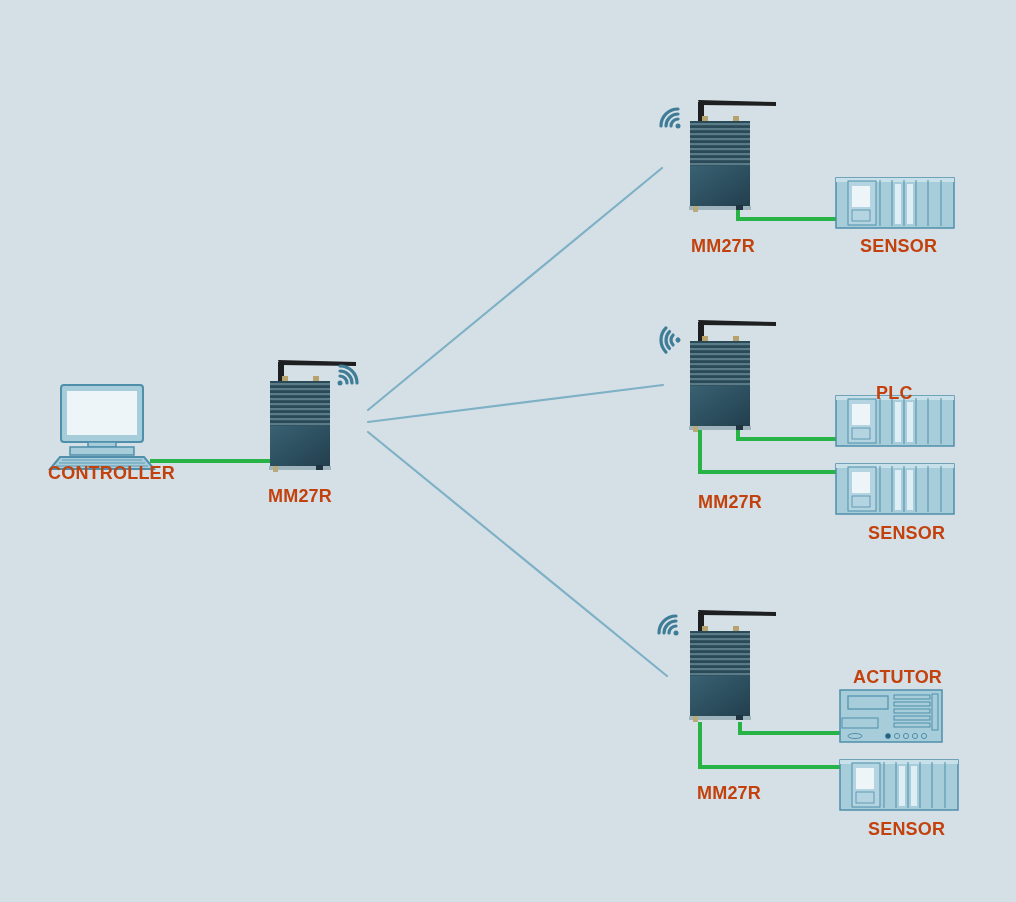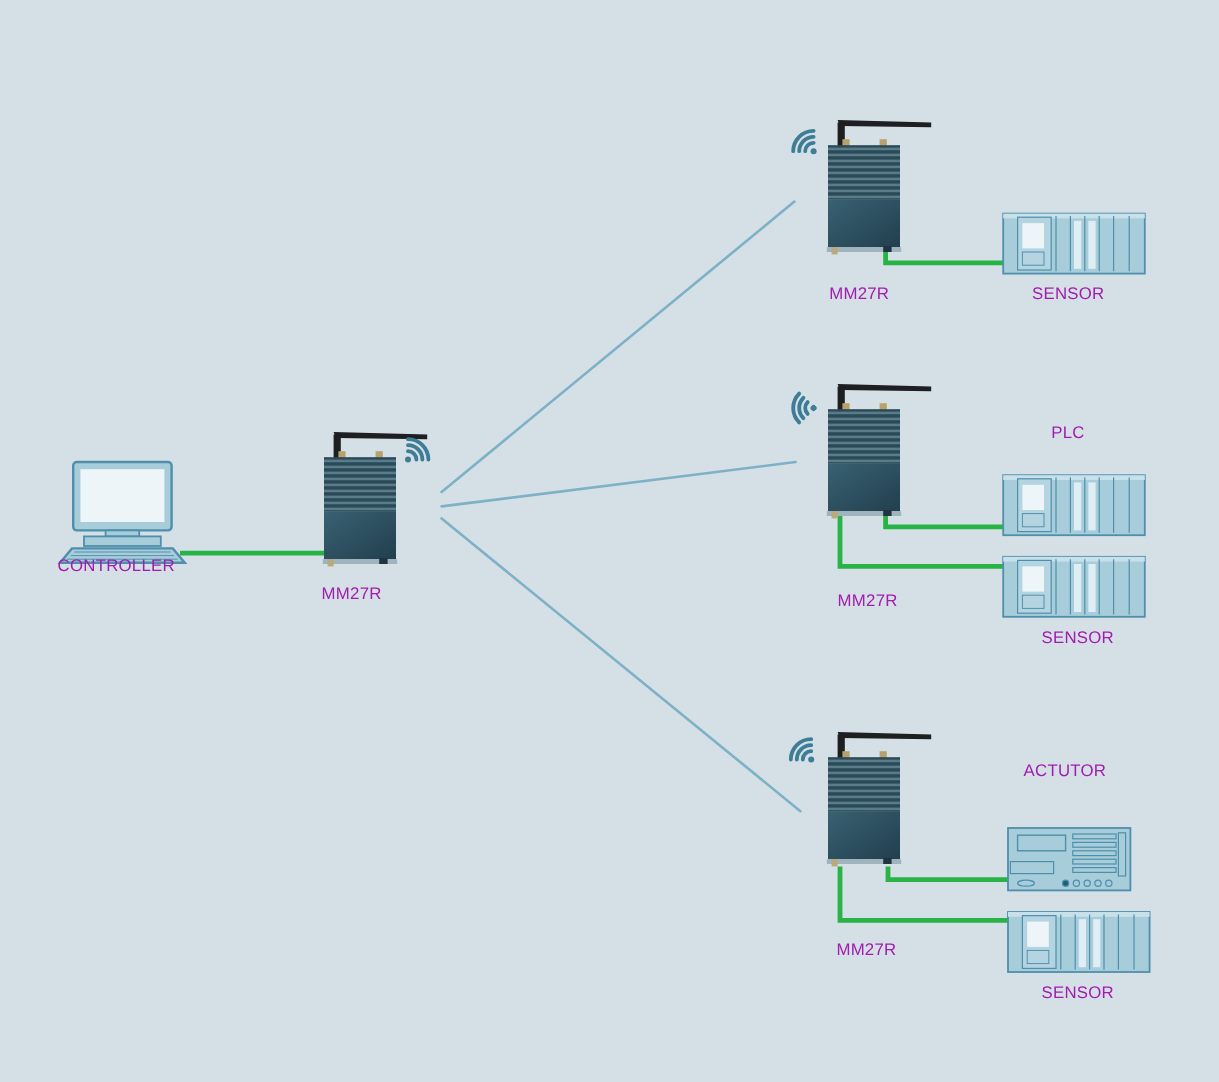--- a/index.html
+++ b/index.html
@@ -1,19 +1,19 @@
 <!DOCTYPE html>
 <html><head>
 <meta charset="utf-8">
 <style>
   html,body{margin:0;padding:0;}
   body{width:1016px;height:902px;background:#d5e0e6;position:relative;overflow:hidden;
        font-family:"Liberation Sans","DejaVu Sans",sans-serif;}
   #stage{position:absolute;left:0;top:0;width:1016px;height:902px;}
-  .lbl{position:absolute;font-weight:normal;font-size:14px;color:#a21caf;letter-spacing:0.2px;white-space:nowrap;}
+  .lbl{position:absolute;font-weight:bold;font-size:18px;color:#c2410c;letter-spacing:0.2px;white-space:nowrap;}
 </style>
 </head>
 <body>
 
 <div id="stage">
   <svg id="links" width="1016" height="902" style="position:absolute;left:0;top:0">
       <line x1="368" y1="410" x2="662" y2="168" stroke="#7fb1c6" stroke-width="2.2" stroke-linecap="round"></line>
       <line x1="368" y1="422" x2="663" y2="385" stroke="#7fb1c6" stroke-width="2.2" stroke-linecap="round"></line>
       <line x1="368" y1="432" x2="667" y2="676" stroke="#7fb1c6" stroke-width="2.2" stroke-linecap="round"></line>
       <polyline points="150,461 272,461" fill="none" stroke="#27b345" stroke-width="4" stroke-linejoin="miter"></polyline>
@@ -225,18 +225,18 @@
         <circle cx="75" cy="46" r="2.6" fill="none" stroke="#4f8fab" stroke-width="1"></circle>
         <circle cx="84" cy="46" r="2.6" fill="none" stroke="#4f8fab" stroke-width="1"></circle>
       </g>
     </svg>
 
   <div class="lbl" style="left:48px;top:463px">CONTROLLER</div>
   <div class="lbl" style="left:268px;top:486px">MM27R</div>
   <div class="lbl" style="left:691px;top:236px">MM27R</div>
   <div class="lbl" style="left:860px;top:236px">SENSOR</div>
   <div class="lbl" style="left:698px;top:492px">MM27R</div>
-  <div class="lbl" style="left:876px;top:352px">PLC</div>
+  <div class="lbl" style="left:876px;top:383px">PLC</div>
   <div class="lbl" style="left:868px;top:523px">SENSOR</div>
   <div class="lbl" style="left:697px;top:783px">MM27R</div>
-  <div class="lbl" style="left:853px;top:634px">ACTUTOR</div>
+  <div class="lbl" style="left:853px;top:667px">ACTUTOR</div>
   <div class="lbl" style="left:868px;top:819px">SENSOR</div>
 </div>
 
 </body></html>

